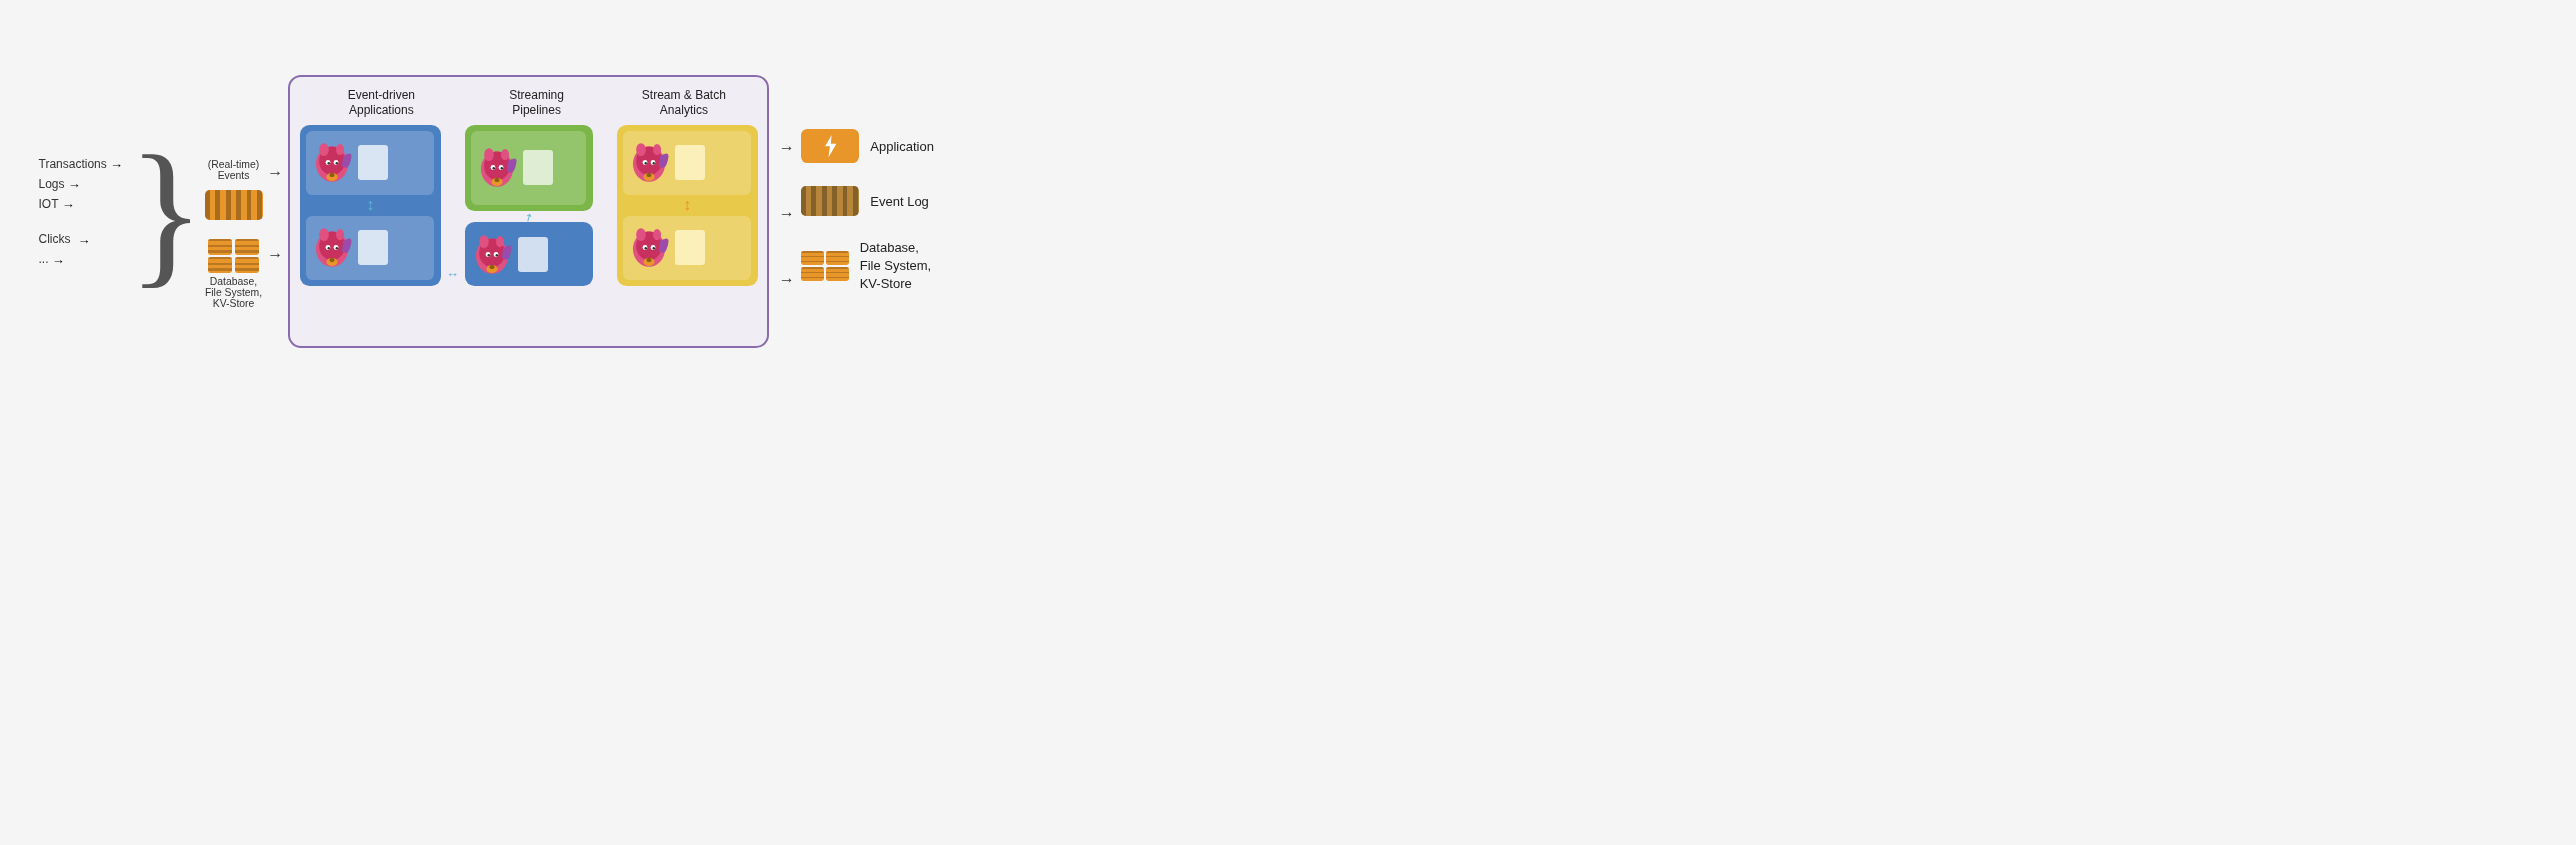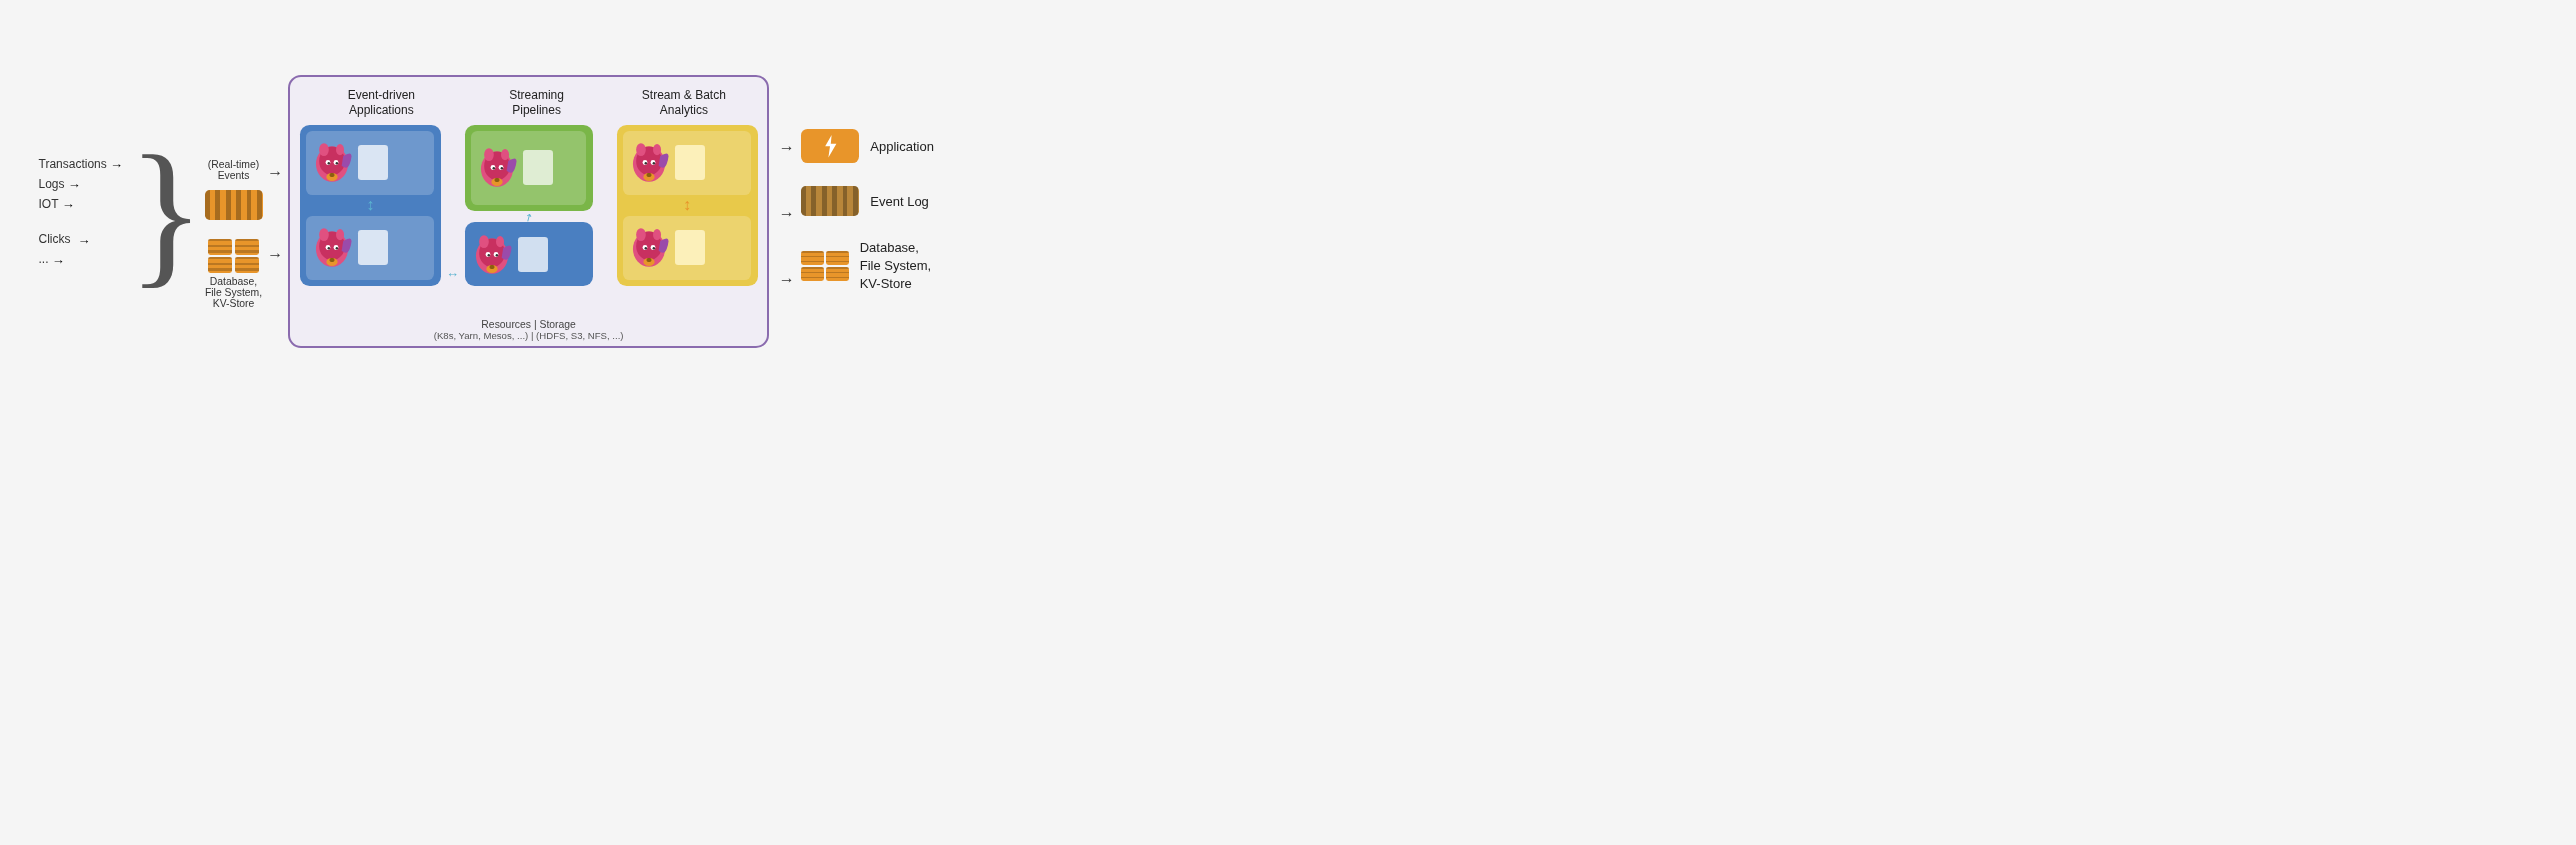--- a/index.html
+++ b/index.html
@@ -254,24 +254,20 @@
             <circle cx="32" cy="29" r="1.5" fill="#333"></circle>
             <ellipse cx="26" cy="46" rx="7" ry="5" fill="#E8952A"></ellipse>
             <rect x="23" y="41" width="6" height="5" rx="2" fill="#8B5E10"></rect>
           </svg>
           <div style="width:30.5px;height:35px;background:rgba(255,245,200,0.85);border-radius:3.2px;"></div>
         </div>
       </div>
 
     </div>
 
-    <div style="position:absolute;bottom:4.8px;left:0;right:0;text-align:center;">
-      <div style="font-size:10.4px;color:#444;font-weight:500;">Resources | Storage</div>
-      <div style="font-size:9.6px;color:#555;">(K8s, Yarn, Mesos, ...) | (HDFS, S3, NFS, ...)</div>
-    </div>
 
   </div>
 
   <div style="display:flex;flex-direction:column;gap:48px;margin-left:9.6px;align-items:center;justify-content:center;">
     <span style="font-size:16px;color:#333;">→</span>
     <span style="font-size:16px;color:#333;">→</span>
     <span style="font-size:16px;color:#333;">→</span>
   </div>
 
   <div style="display:flex;flex-direction:column;gap:22.5px;margin-left:6.4px;justify-content:center;">

